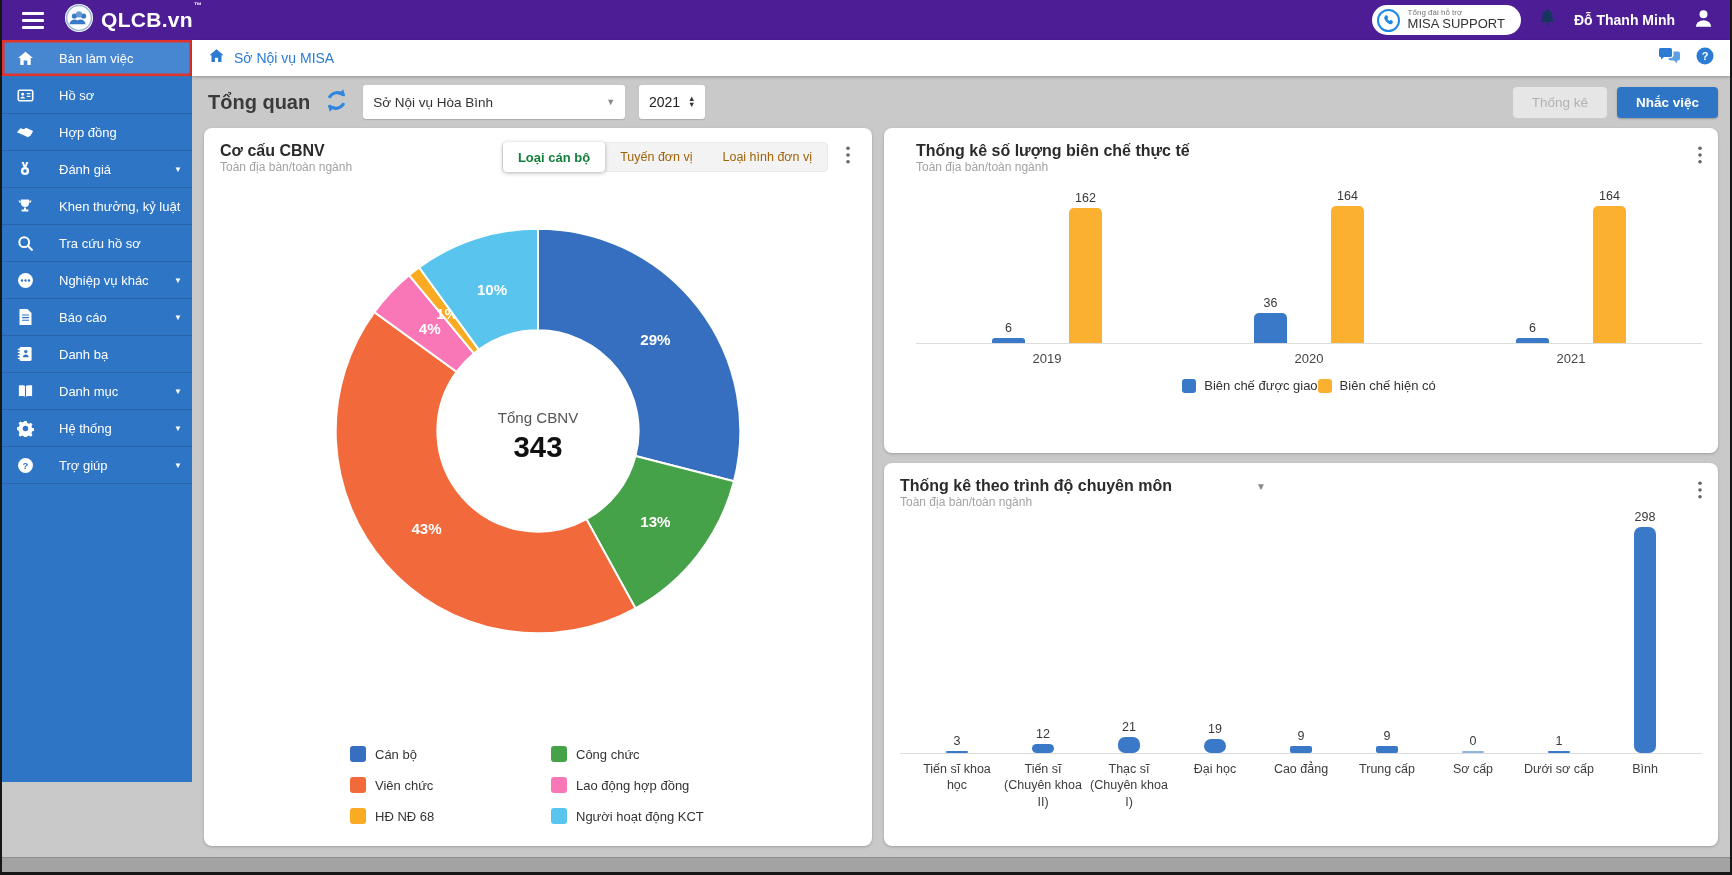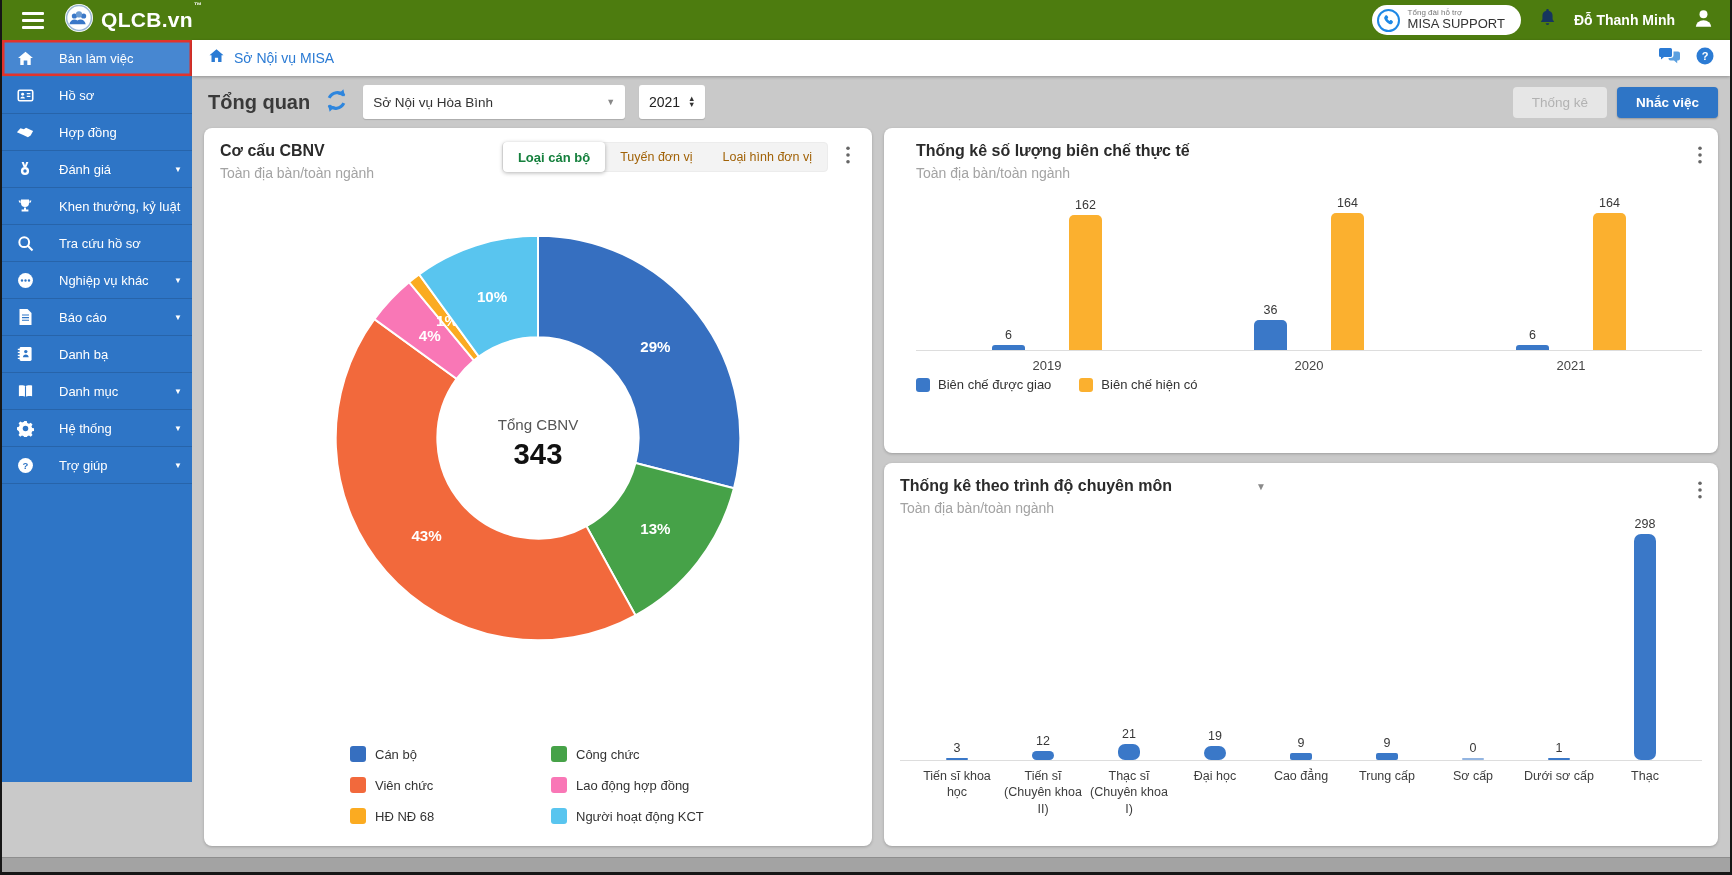--- a/index.html
+++ b/index.html
@@ -3,21 +3,21 @@
 <meta charset="utf-8">
 <style>
   * { margin:0; padding:0; box-sizing:border-box; }
   html,body { width:1732px; height:875px; }
   body {
     font-family:"Liberation Sans","DejaVu Sans",sans-serif;
     background:#c9c9c9; overflow:hidden; position:relative;
     border-left:2px solid #161616; border-right:2px solid #161616; border-bottom:3px solid #161616;
   }
   
-  .topbar { height:40px; background:#4d7c0f; display:flex; align-items:center; }
+  .topbar { height:40px; background:#4c1d95; display:flex; align-items:center; }
   .hamburger { width:62px; height:40px; display:flex; align-items:center; justify-content:center; cursor:pointer; }
   .hamburger .bars { display:flex; flex-direction:column; gap:4px; }
   .hamburger .bars i { display:block; width:22px; height:3px; background:#fff; border-radius:1px; }
   .logo { display:flex; align-items:center; gap:7px; }
   .logo-text { color:#fff; font-size:21px; font-weight:bold; letter-spacing:.3px; }
   .logo-tm { color:#fff; font-size:8px; vertical-align:top; position:relative; top:-7px; left:1px; }
   .topbar-right { margin-left:auto; display:flex; align-items:center; gap:18px; padding-right:16px; }
   .support-pill { background:#fff; border-radius:16px; height:30px; display:flex; align-items:center; gap:8px; padding:0 16px 0 5px; cursor:pointer; }
   .phone-badge { width:23px; height:23px; border-radius:50%; border:2.2px solid #1e88e5; display:flex; align-items:center; justify-content:center; }
   .support-texts { display:flex; flex-direction:column; line-height:1.15; }
@@ -51,41 +51,41 @@
   .btn-primary { background:#2e75c6; color:#fff; font-weight:bold; box-shadow:0 1px 2px rgba(0,0,0,.25); }
   
   .cards { display:flex; gap:12px; align-items:flex-start; }
   .card { background:#fff; border-radius:8px; box-shadow:0 1px 3px rgba(0,0,0,.22); padding:14px 16px; }
   .card-structure { width:668px; height:718px; display:flex; flex-direction:column; }
   .right-col { flex:1; display:flex; flex-direction:column; gap:10px; min-width:0; }
   .card-bc1 { height:325px; position:relative;padding-left:32px; }
   .card-bc2 { height:383px; position:relative; }
   .card-head { display:flex; align-items:flex-start; }
   .card-title { font-size:16px; font-weight:bold; color:#2b2b2b; }
-  .card-sub { font-size:14px; color:#a3a3a3; margin-top:5px; }
+  .card-sub { font-size:12px; color:#a3a3a3; }
   .tab-group { margin-left:auto; display:flex; align-items:center; background:#f3f3f3; border:1px solid #ececec; border-radius:4px; height:30px; }
   .tab { padding:0 15px; height:30px; display:flex; align-items:center; font-size:12.5px; color:#a16207; cursor:pointer; white-space:nowrap; }
   .tab.active { background:#fff; color:#15803d; font-weight:bold; font-size:13px; border-radius:4px; box-shadow:0 1px 4px rgba(0,0,0,.3); }
   .kebab { margin-left:12px; padding:4px 6px; cursor:pointer; }
   .kebab-abs { position:absolute; top:14px; right:10px; }
   .title-caret { color:#8a8a8a; font-size:10px; margin-left:84px; margin-top:4px; cursor:pointer; }
   
   .donut-wrap { margin:42px auto 0; width:430px; height:430px; }
   .donut-legend { margin:auto auto 8px; display:grid; grid-template-columns:175px 175px; row-gap:15px; column-gap:26px; }
   .lg-item { display:flex; align-items:center; gap:9px; font-size:13px; color:#333; }
   .lg-sq { width:16px; height:16px; border-radius:3px; flex-shrink:0; }
   
   .bc1-plot { height:150px; margin-top:20px; display:flex; align-items:flex-end; justify-content:space-around; border-bottom:1px solid #ddd; }
   .bc-group { display:flex; align-items:flex-end; gap:44px; }
   .bcol { display:flex; flex-direction:column; align-items:center; }
   .bval { font-size:12.5px; color:#383838; margin-bottom:3px; }
   .bar1 { width:33px; }
   .x-row { display:flex; }
   .x-cell { flex:1; text-align:center; font-size:13px; color:#444; padding-top:7px; }
-  .bc-legend { display:flex; justify-content:flex-start; gap:28px; margin-top:4px; }
+  .bc-legend { display:flex; justify-content:center; margin-top:12px; }
   .bc-lg-item { display:flex; align-items:center; gap:8px; font-size:13px; color:#333; }
   .bc-lg-sq { width:14px; height:14px; border-radius:3px; }
   .bc2-plot { height:235px; margin-top:10px; display:flex; align-items:flex-end; border-bottom:1px solid #ddd; padding:0 14px; }
   .bc2-slot { flex:1; display:flex; flex-direction:column; align-items:center; }
   .bar2 { width:22px; }
   .x2-row { display:flex; padding:0 14px; }
   .x2-cell { flex:1; text-align:center; font-size:12.5px; color:#3d3d3d; padding-top:7px; line-height:1.3; }
   
   .bottom-strip { position:absolute; left:0; right:0; bottom:0; height:15px; background:#a3a3a3; border-top:1px solid #8e8e8e; }
 </style>
@@ -485,21 +485,21 @@
               </div>
             <div class="x2-row" id="bc2-xrow">
                 <div class="x2-cell">Tiến sĩ khoa học</div>
                 <div class="x2-cell">Tiến sĩ (Chuyên khoa II)</div>
                 <div class="x2-cell">Thạc sĩ (Chuyên khoa I)</div>
                 <div class="x2-cell">Đại học</div>
                 <div class="x2-cell">Cao đẳng</div>
                 <div class="x2-cell">Trung cấp</div>
                 <div class="x2-cell">Sơ cấp</div>
                 <div class="x2-cell">Dưới sơ cấp</div>
-                <div class="x2-cell">Thạc</div>
+                <div class="x2-cell">Bình</div>
               </div>
           </section>
         </div>
       </div>
     </div>
   </div>
 </div>
 
 <div class="bottom-strip"></div>
 

